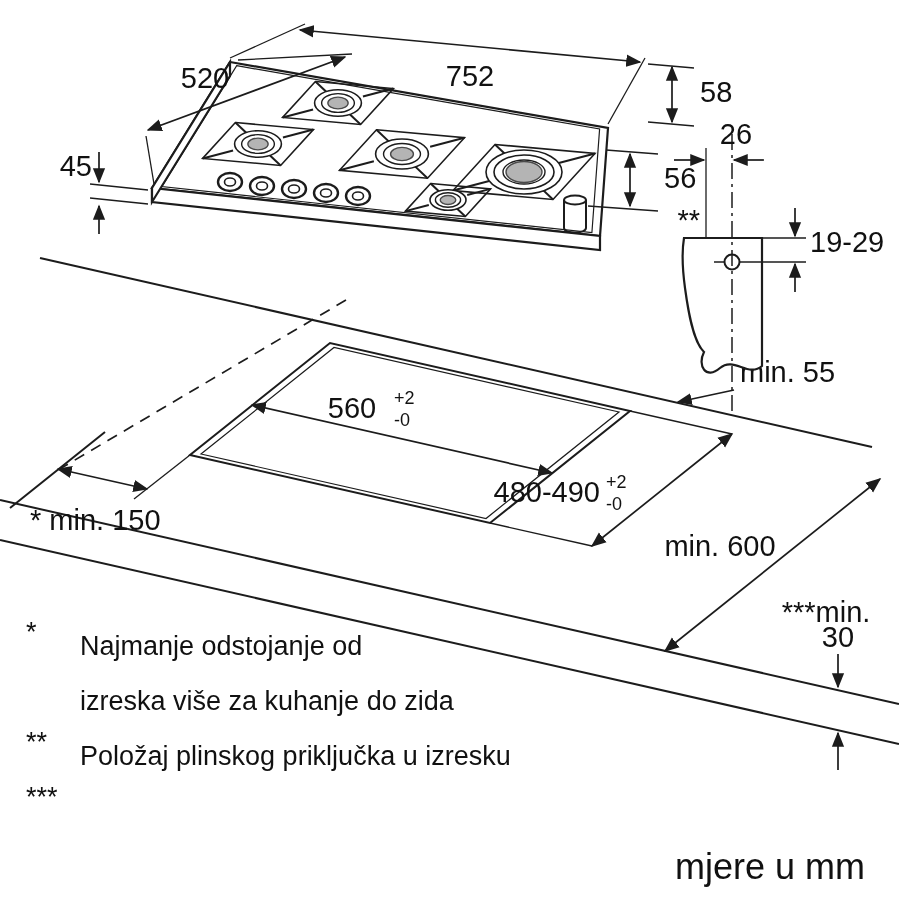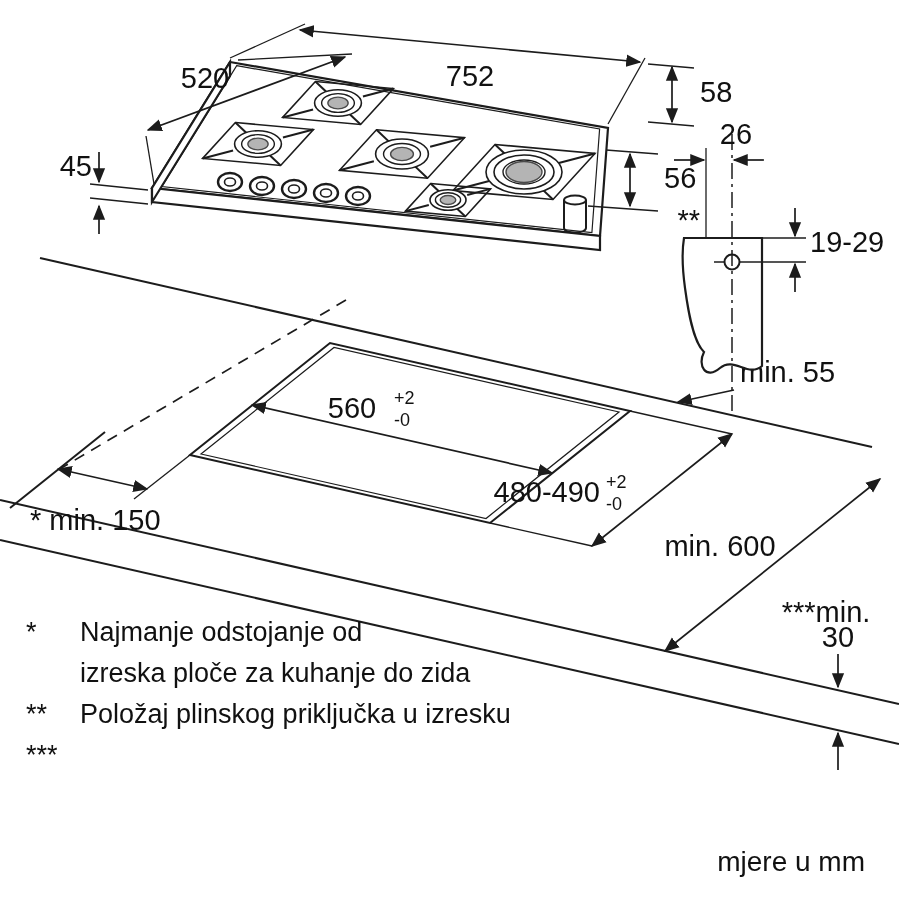--- a/index.html
+++ b/index.html
@@ -11,22 +11,22 @@
   .dimln{stroke:#1c1c1c;stroke-width:1.7;fill:none;}
   .ext{stroke:#1c1c1c;stroke-width:1.3;fill:none;}
   .dashed{stroke:#1c1c1c;stroke-width:1.7;fill:none;stroke-dasharray:11 8;}
   .dashdot{stroke:#1c1c1c;stroke-width:1.5;fill:none;stroke-dasharray:16 5 3 5;}
   .surf{fill:#ffffff;stroke:#1c1c1c;stroke-width:2.2;}
   .dim{font-size:29px;fill:#111;}
   .tol{font-size:18px;fill:#111;}
   #footnotes{position:absolute;left:26px;top:612px;font-size:27px;line-height:41px;}
   .fn-row{display:flex;}
   .fn-marker{width:54px;flex:0 0 54px;}
-  .fn-text{white-space:nowrap;}
-  #units{position:absolute;right:34px;top:846px;font-size:28px;}
+  .fn-text{white-space:nowrap;margin-top:14px;}
+  #units{position:absolute;right:34px;top:846px;font-size:36px;}
 </style>
 </head>
 <body>
 
 <div id="stage">
 <svg width="899" height="899" viewBox="0 0 899 899">
   <defs>
     <marker id="ah" viewBox="0 0 10 10" refX="9" refY="5" markerWidth="9" markerHeight="9" orient="auto-start-reverse">
       <path d="M0,1 L10,5 L0,9 Z" fill="#1c1c1c"></path>
     </marker>
@@ -229,21 +229,21 @@
   </g>
 </svg>
 
 <div id="footnotes">
   <div class="fn-row">
     <span class="fn-marker">*</span>
     <span class="fn-text">Najmanje odstojanje od</span>
   </div>
   <div class="fn-row">
     <span class="fn-marker"></span>
-    <span class="fn-text">izreska ploče za kuhanje do zida</span>
+    <span class="fn-text">izreska više za kuhanje do zida</span>
   </div>
   <div class="fn-row">
     <span class="fn-marker">**</span>
     <span class="fn-text">Položaj plinskog priključka u izresku</span>
   </div>
   <div class="fn-row">
     <span class="fn-marker">***</span>
   </div>
   <div class="fn-row">
     <span class="fn-marker"></span>

